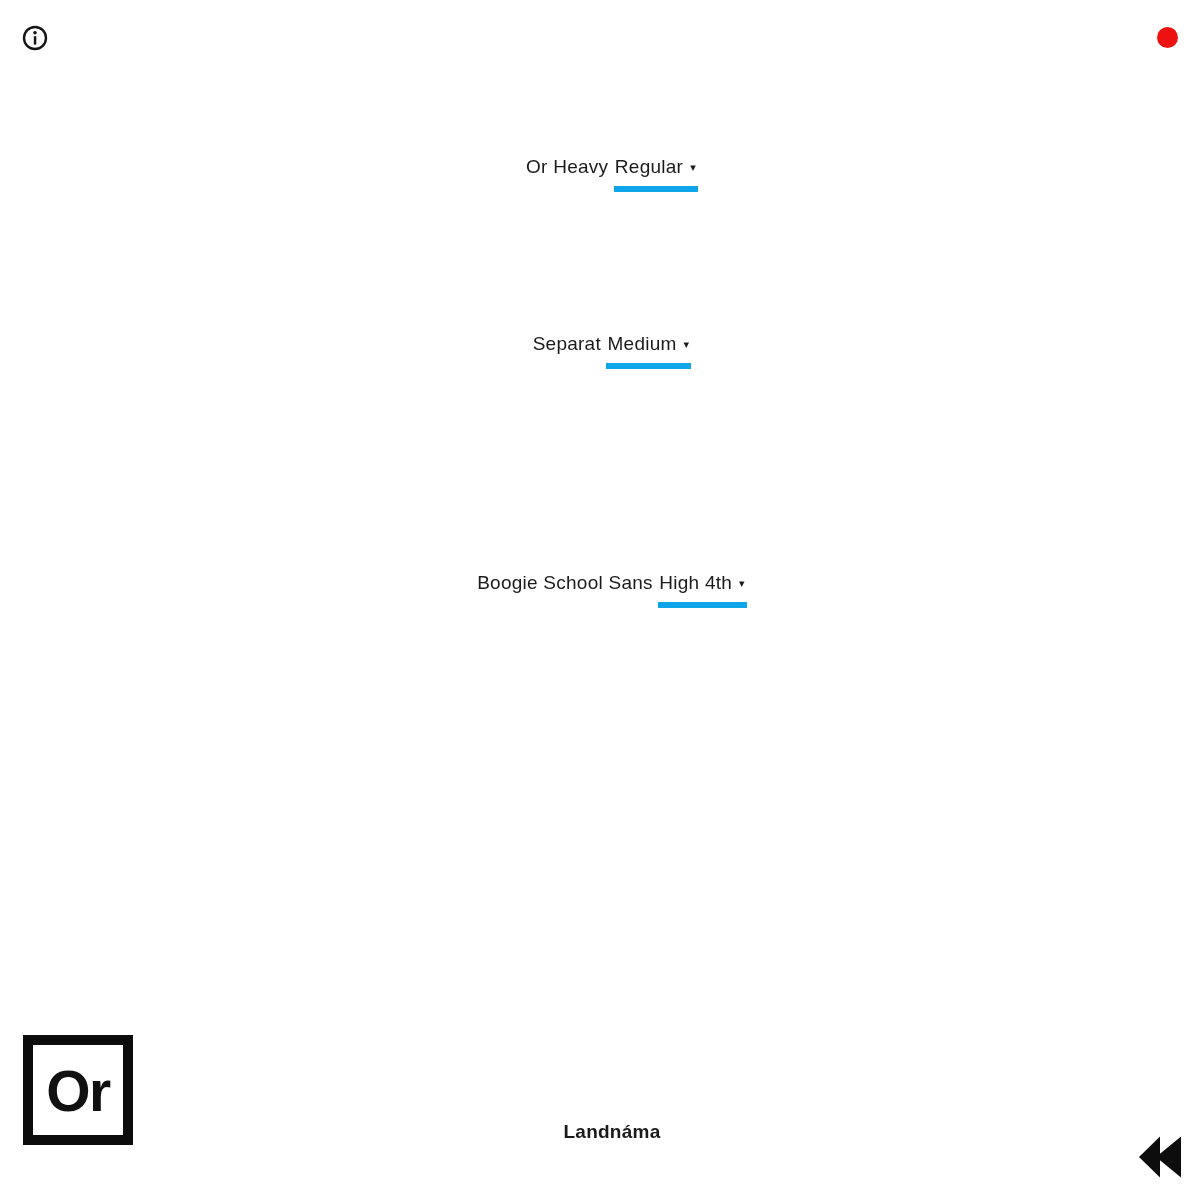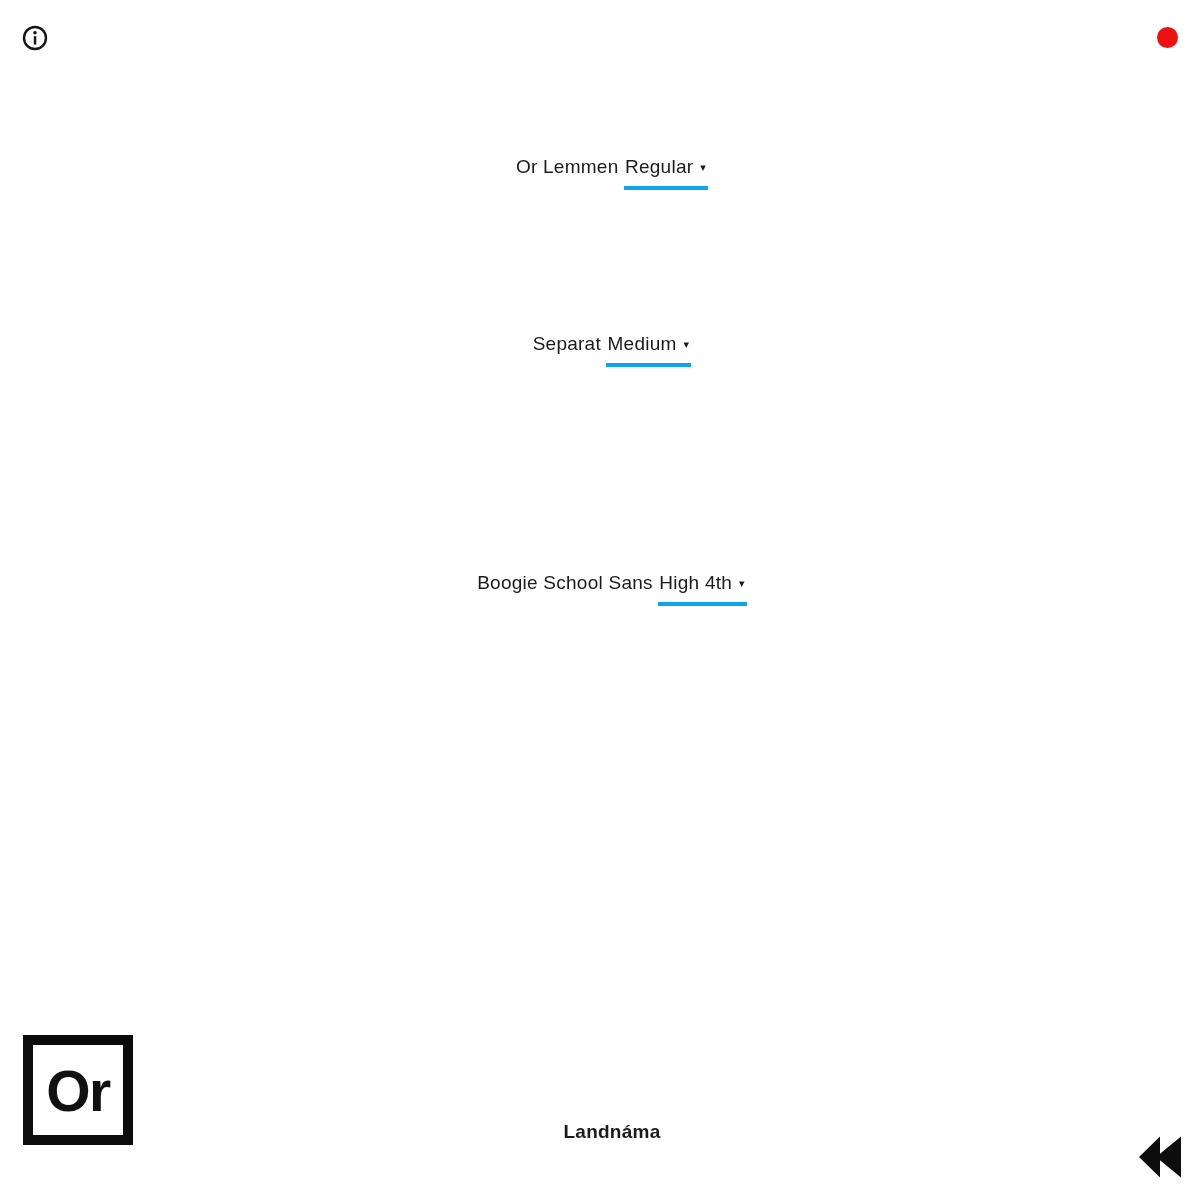--- a/index.html
+++ b/index.html
@@ -41,21 +41,21 @@
     left: 0; right: 0;
     text-align: center;
     font-size: 19px;
     line-height: 24px;
     letter-spacing: 0.25px;
     white-space: nowrap;
   }
   .family { cursor: pointer; }
   .style-dropdown {
     display: inline-block;
-    border-bottom: 4px solid #0ea5e9;
+    border-bottom: 6px solid #0ea5e9;
     padding: 0 2px 4px 1px;
     cursor: pointer;
   }
   .caret {
     font-family: "DejaVu Sans", sans-serif;
     font-size: 11px;
     margin-left: 7px;
     position: relative;
     top: -2px;
     color: #1b1b1b;
@@ -100,21 +100,21 @@
   <svg width="28" height="28" viewBox="0 0 28 28" aria-hidden="true">
     <circle cx="14" cy="14" r="11" fill="none" stroke="#161616" stroke-width="2.4"></circle>
     <circle cx="14" cy="8.7" r="1.8" fill="#161616"></circle>
     <rect x="12.8" y="12.2" width="2.5" height="8.4" fill="#161616"></rect>
   </svg>
 </button>
 
 <div class="red-dot" style="background-color: rgb(237, 17, 17);"></div>
 
 <div class="font-list">
-    <div class="font-row" style="top: 155px;"><span class="family">Or Lemmen</span> <span class="style-dropdown"><span>Regular</span><span class="caret">▾</span></span></div>
+    <div class="font-row" style="top: 155px;"><span class="family">Or Heavy</span> <span class="style-dropdown"><span>Regular</span><span class="caret">▾</span></span></div>
     <div class="font-row" style="top: 332px;"><span class="family">Separat</span> <span class="style-dropdown"><span>Medium</span><span class="caret">▾</span></span></div>
     <div class="font-row" style="top: 541px; margin-top: 30px;"><span class="family">Boogie School Sans</span> <span class="style-dropdown"><span>High 4th</span><span class="caret">▾</span></span></div>
     <div class="font-row" style="top: 1120px; font-weight: bold;"><span class="family">Landnáma</span></div>
   </div>
 
 <a class="logo">
   <span>Or</span>
 </a>
 
 <button class="rewind-btn">

